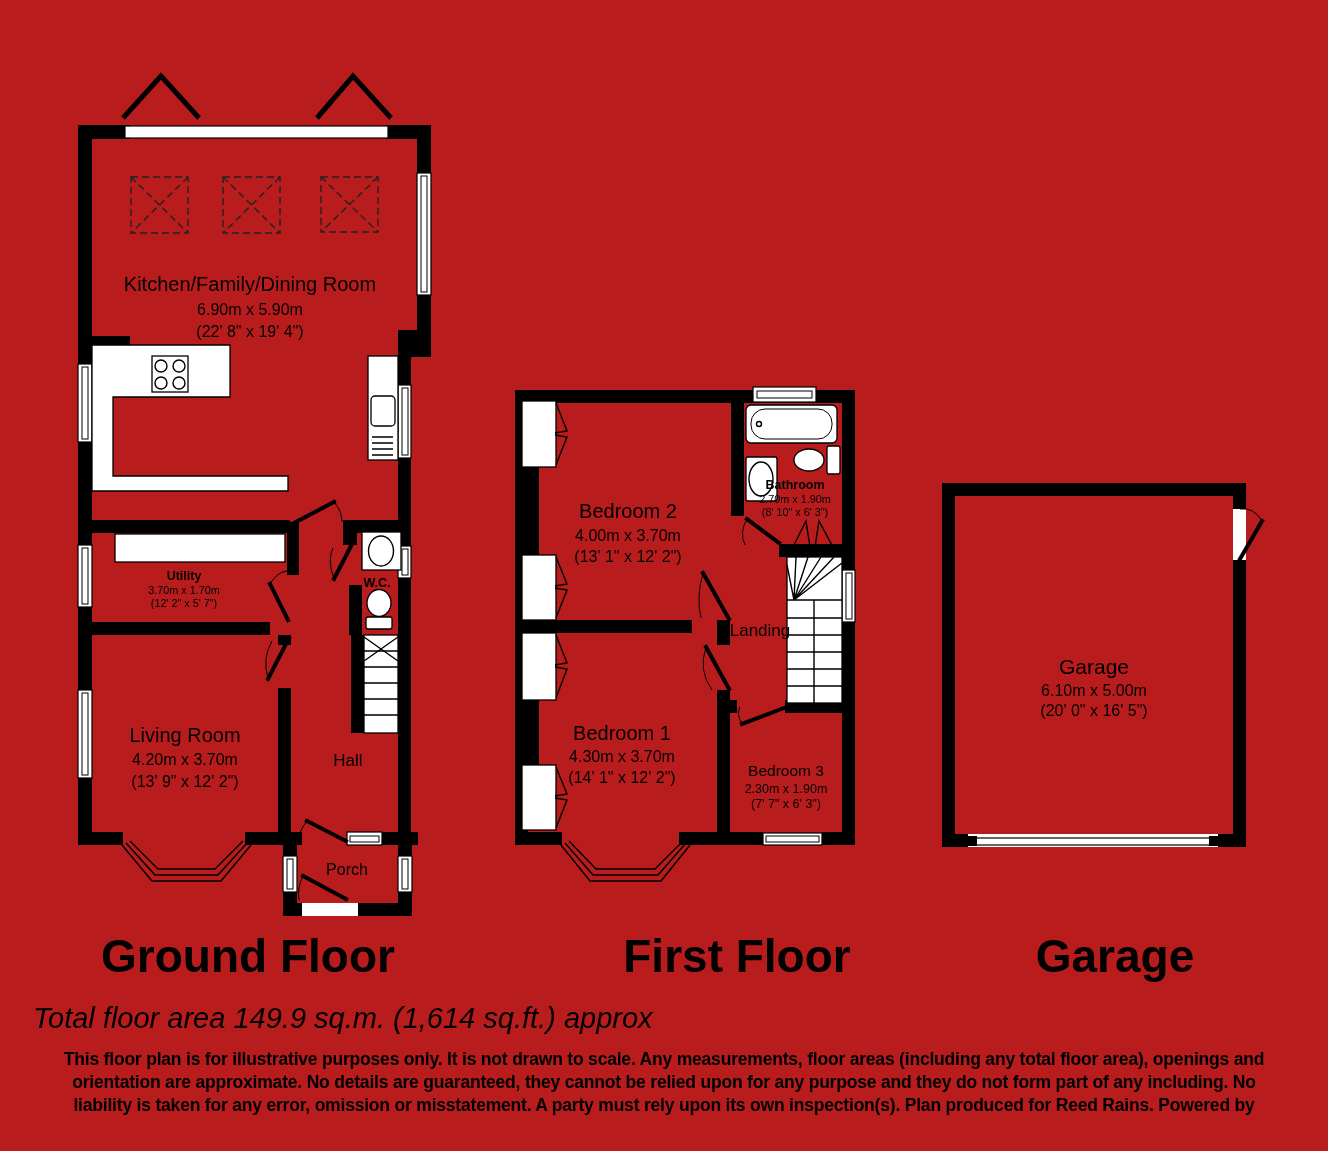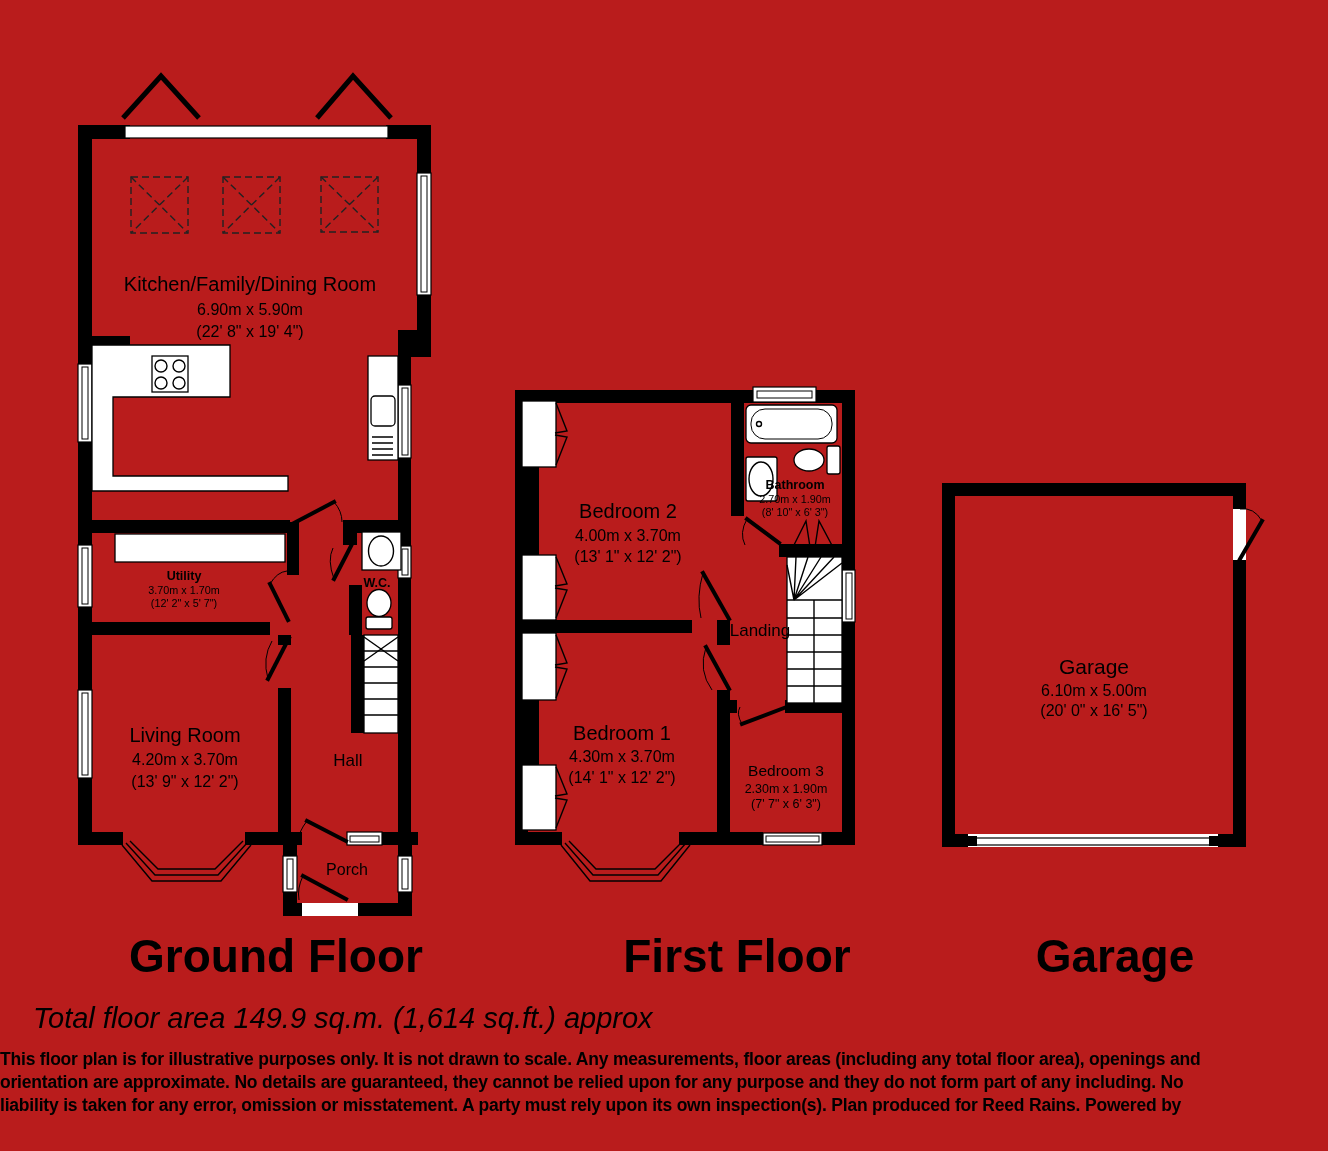--- a/index.html
+++ b/index.html
@@ -23,21 +23,21 @@
   .tp{font-size:16px;}          
   .ts{font-size:12.5px;font-weight:bold;} 
   .tsd{font-size:10.8px;}       
   .tb3{font-size:15.5px;}       
   .tb3d{font-size:12.5px;}      
   .tg{font-size:21px;}          
   .tgd{font-size:16px;}         
   
   .floor-title{position:absolute;transform:translateX(-50%);font-size:46px;font-weight:bold;white-space:nowrap;}
   #total-area{position:absolute;left:33px;top:1002px;font-size:29px;white-space:nowrap;font-style:italic;}
-  #disclaimer{position:absolute;left:0;top:1048px;width:1328px;
+  #disclaimer{position:absolute;left:0;top:1048px;width:1328px;text-align:center;
               font-size:17.5px;font-weight:bold;letter-spacing:-0.2px;line-height:23px;}
 </style>
 </head>
 <body>
 
 <div id="page">
 <svg id="plan-svg" width="1328" height="1151" viewBox="0 0 1328 1151">
 
   <g>
 
@@ -330,21 +330,21 @@
       <line class="leaf" x1="1240" y1="559" x2="1262" y2="521"></line>
       <path class="arc" d="M1262,521 Q1254,507 1240,509"></path>
     </g>
 
     <text class="tg" x="1094" y="674">Garage</text>
     <text class="tgd" x="1094" y="696">6.10m x 5.00m</text>
     <text class="tgd" x="1094" y="716">(20' 0" x 16' 5")</text>
   </g>
 </svg>
 
-<div class="floor-title" style="left:248px;top:929px;margin-left:28px;">Ground Floor</div>
+<div class="floor-title" style="left:248px;top:929px;">Ground Floor</div>
 <div class="floor-title" style="left:690px;top:929px;margin-left:47px;">First Floor</div>
 <div class="floor-title" style="left:1115px;top:929px;">Garage</div>
 
 <div id="total-area">Total floor area 149.9 sq.m. (1,614 sq.ft.) approx</div>
 <div id="disclaimer">
   <div>This floor plan is for illustrative purposes only. It is not drawn to scale. Any measurements, floor areas (including any total floor area), openings and</div>
   <div>orientation are approximate. No details are guaranteed, they cannot be relied upon for any purpose and they do not form part of any including. No</div>
   <div>liability is taken for any error, omission or misstatement. A party must rely upon its own inspection(s). Plan produced for Reed Rains. Powered by</div>
 </div>
 </div>

